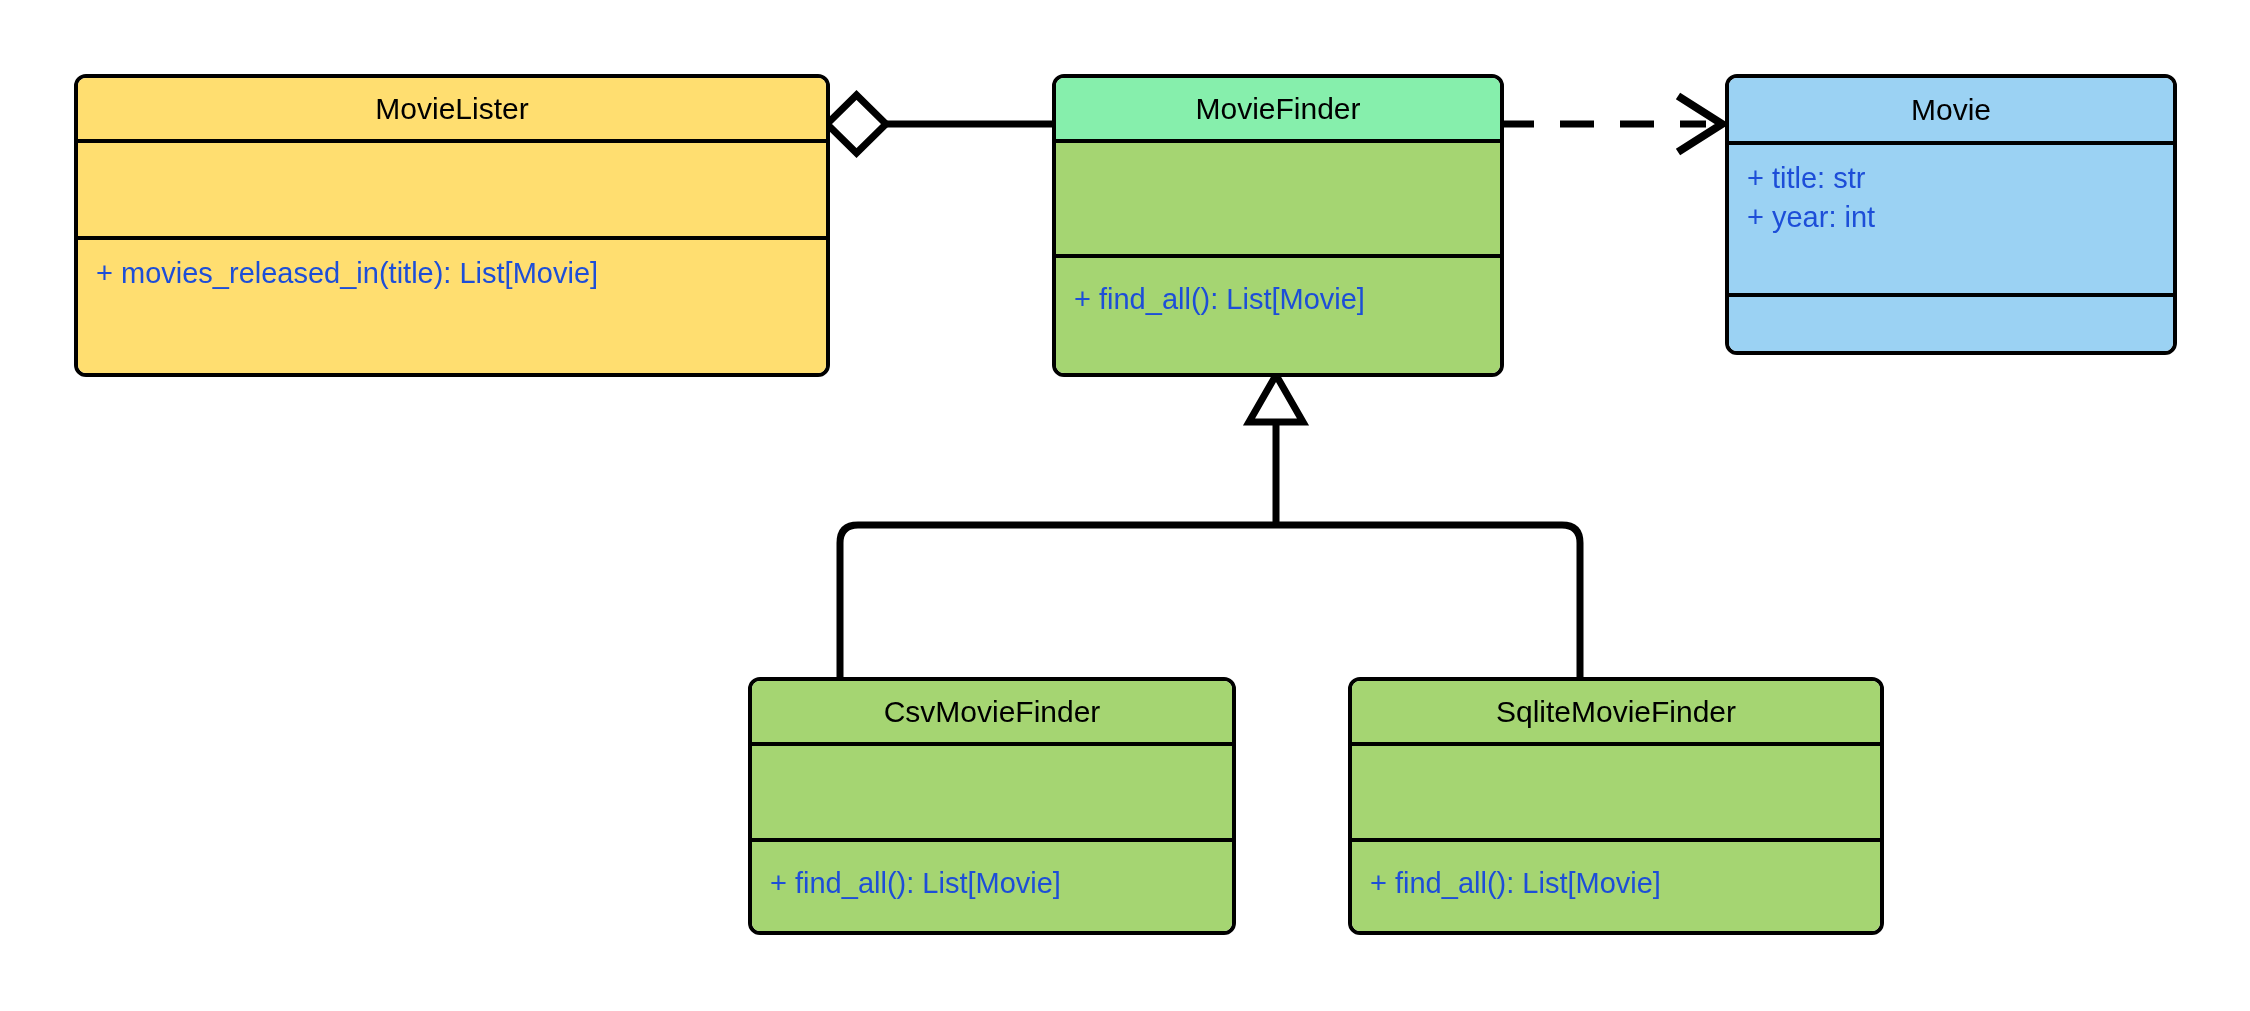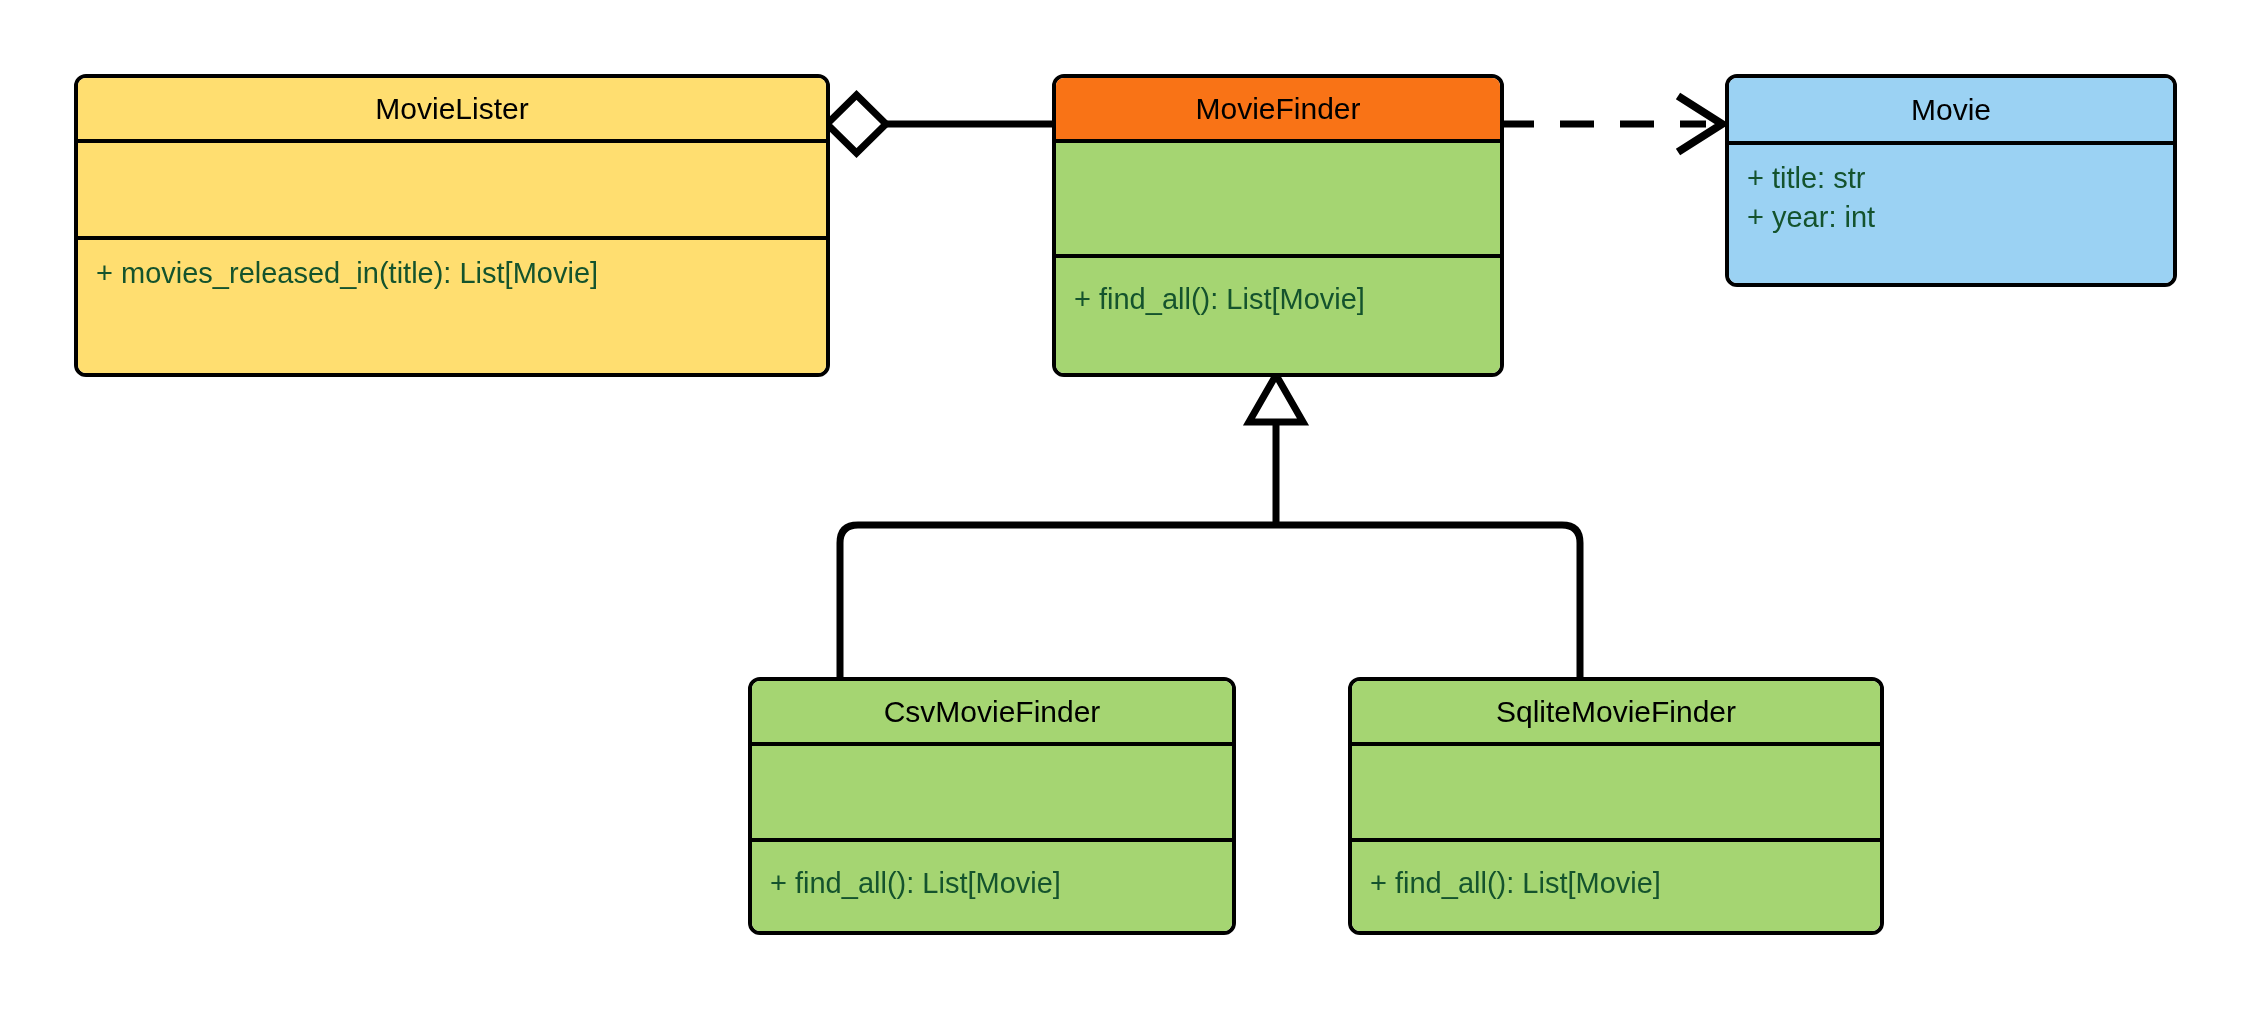--- a/index.html
+++ b/index.html
@@ -52,21 +52,21 @@
   }
   .uml-class-name {
     font-size: 30px;
     color: #000000;
     line-height: 1.1;
     text-align: center;
     white-space: nowrap;
   }
   .uml-member {
     font-size: 29px;
-    color: #14532d;
+    color: #1d4ed8;
     line-height: 1.33;
     white-space: nowrap;
     text-align: left;
   }
   .empty-compartment-spacer {
     width: 100%;
     height: 100%;
   }
   
   #connector-layer {
@@ -113,32 +113,32 @@
     </div>
     <div class="uml-compartment uml-attrs-compartment" style="height:97px; background:#FFDE70;">
       <div class="empty-compartment-spacer"></div>
     </div>
     <div class="uml-compartment uml-methods-compartment" style="height:133px; background:#FFDE70;">
       <div class="uml-member">+ movies_released_in(title): List[Movie]</div>
     </div>
   </div>
 
   <div class="uml-class" style="left:1052px; top:74px; width:452px; height:303px;">
-    <div class="uml-compartment uml-title-compartment" style="height:65px; background:#f97316;">
+    <div class="uml-compartment uml-title-compartment" style="height:65px; background:#86efac;">
       <div class="uml-class-name">MovieFinder</div>
     </div>
     <div class="uml-compartment uml-attrs-compartment" style="height:115px; background:#A5D572;">
       <div class="empty-compartment-spacer"></div>
     </div>
     <div class="uml-compartment uml-methods-compartment" style="height:115px; background:#A5D572; padding-top:22px;">
       <div class="uml-member">+ find_all(): List[Movie]</div>
     </div>
   </div>
 
-  <div class="uml-class" style="left:1725px; top:74px; width:452px; height:213px;">
+  <div class="uml-class" style="left:1725px; top:74px; width:452px; height:281px;">
     <div class="uml-compartment uml-title-compartment" style="height:67px; background:#9BD2F3;">
       <div class="uml-class-name">Movie</div>
     </div>
     <div class="uml-compartment uml-attrs-compartment" style="height:152px; background:#9BD2F3;">
       <div class="uml-member">+ title: str</div>
       <div class="uml-member">+ year: int</div>
     </div>
     <div class="uml-compartment uml-methods-compartment" style="height:76px; background:#9BD2F3;">
       <div class="empty-compartment-spacer"></div>
     </div>

